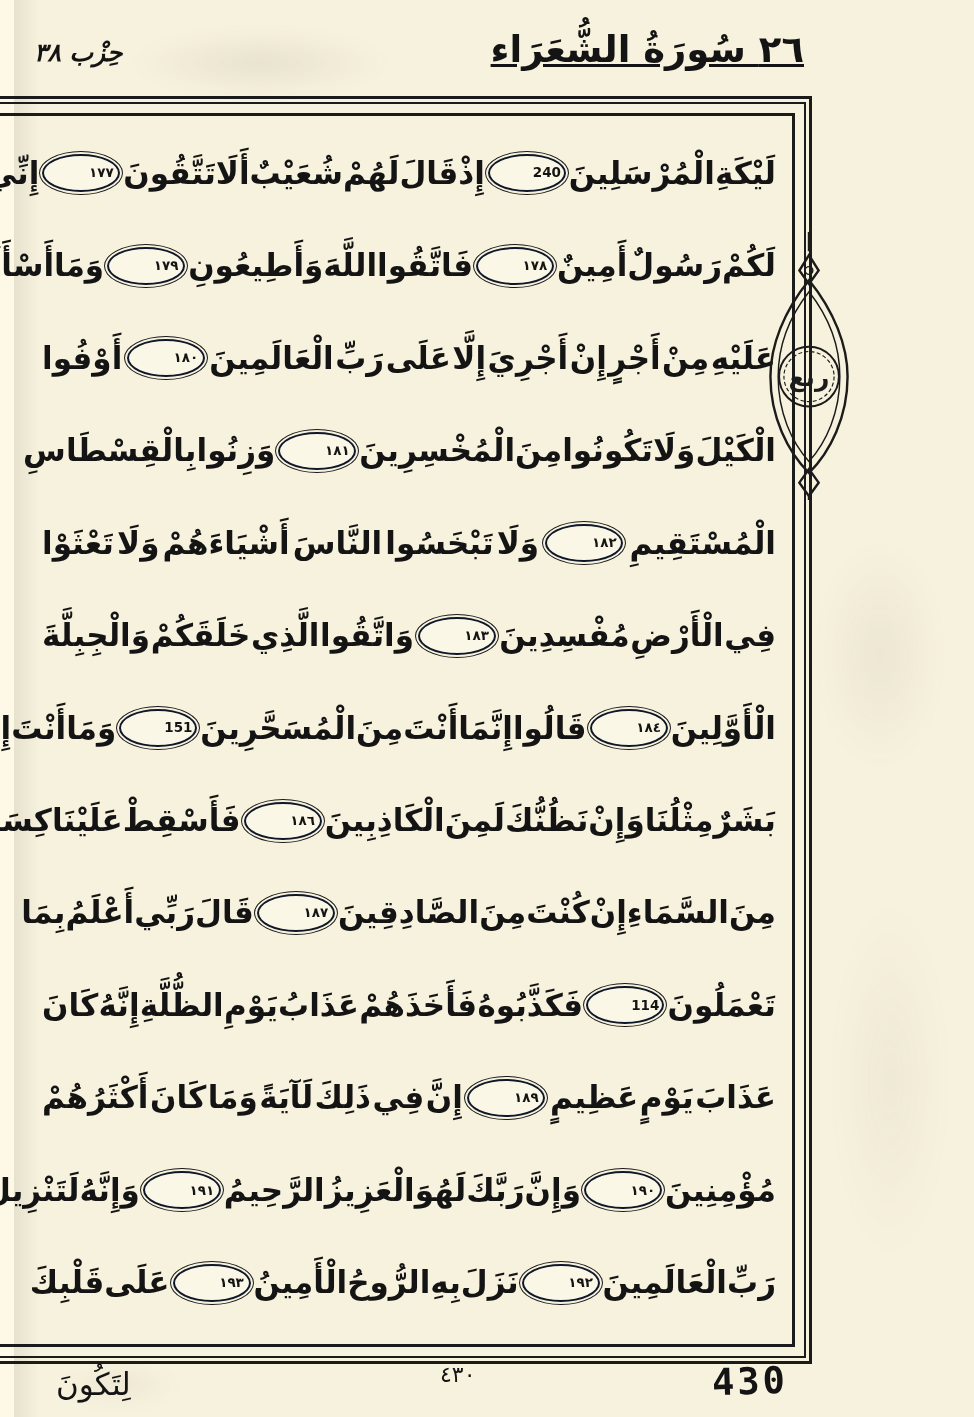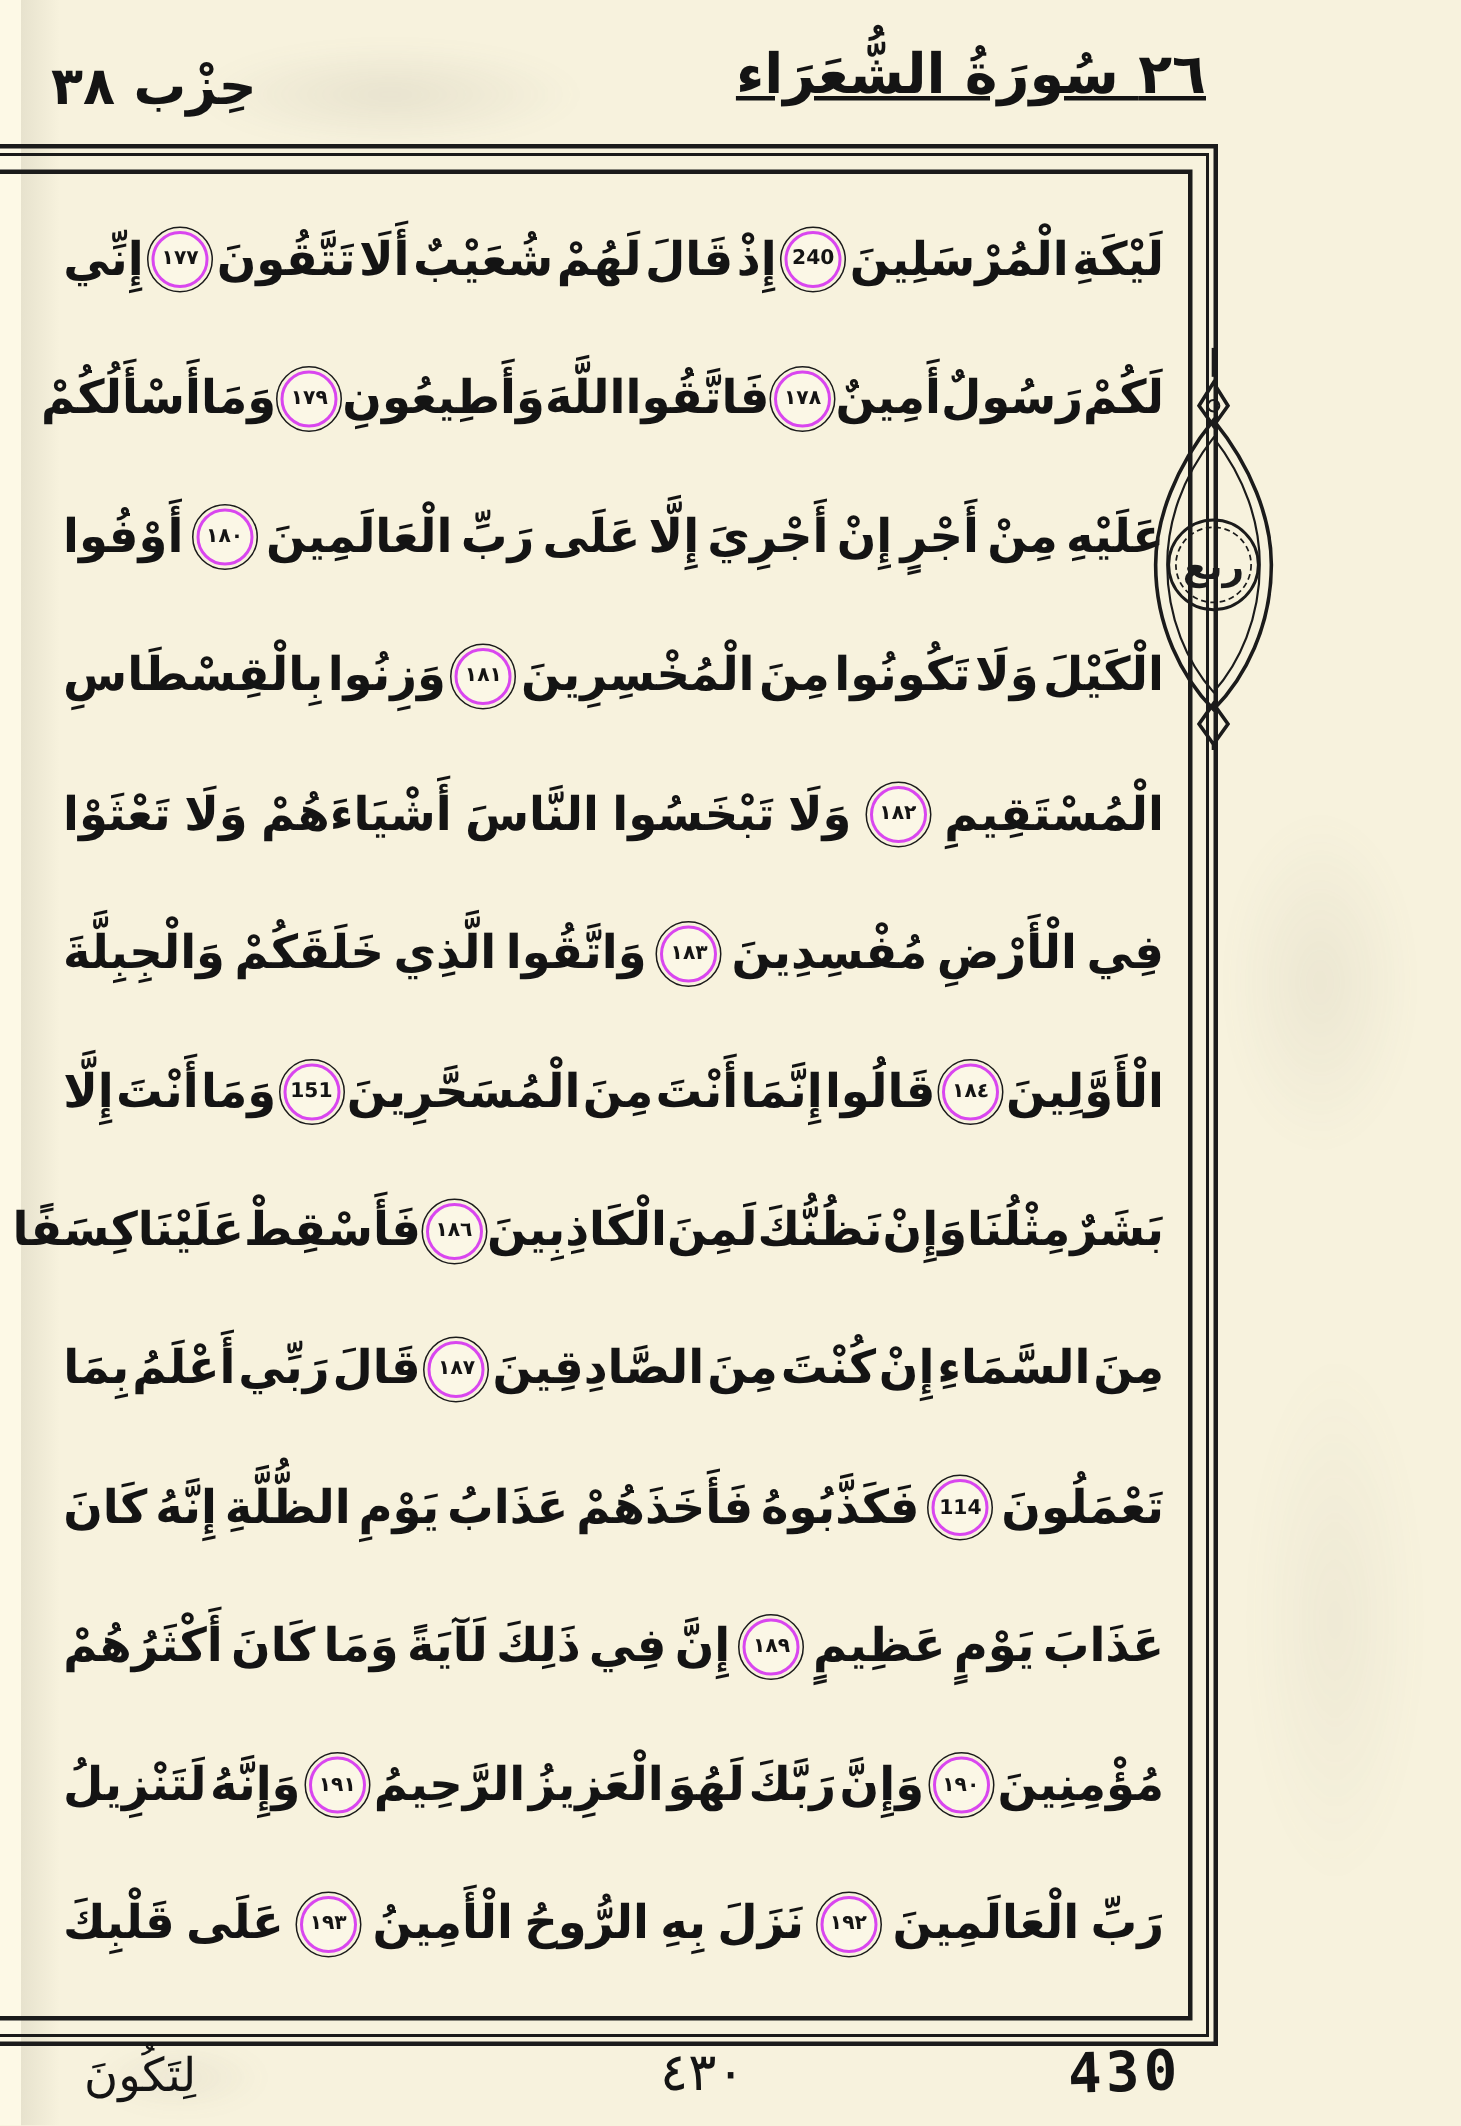--- a/index.html
+++ b/index.html
@@ -20,49 +20,49 @@
   .g2{left:815px;top:540px;width:130px;height:230px;
       background:radial-gradient(closest-side, rgba(120,115,100,.16), rgba(120,115,100,0));}
   .g3{left:830px;top:900px;width:120px;height:360px;
       background:radial-gradient(closest-side, rgba(120,115,100,.12), rgba(120,115,100,0));}
   .g4{left:60px;top:1360px;width:120px;height:50px;
       background:radial-gradient(closest-side, rgba(120,115,100,.15), rgba(120,115,100,0));}
 
   
   .hdr{position:absolute;top:28px;font-weight:bold;white-space:nowrap;}
   .hdr-title{right:170px;font-size:37px;letter-spacing:1px;text-decoration:underline;}
-  .hdr-hizb{left:34px;top:38px;font-size:35px;}
+  .hdr-hizb{left:34px;top:38px;font-size:25px;font-style:italic;}
 
   
   .frame-outer{position:absolute;left:-28px;top:96px;width:834px;height:1262px;
     border:3px solid #1b1b1b;}
   .frame-mid{position:absolute;inset:3px;border:2px solid #1b1b1b;}
   .frame-inner{position:absolute;inset:9px;border:3px solid #1b1b1b;}
 
   
   #text-block{position:absolute;left:42px;top:127px;width:734px;height:1202px;
     display:flex;flex-direction:column;}
   .mushaf-line{flex:1;display:flex;direction:rtl;flex-direction:row;
     justify-content:space-between;align-items:center;
     font-size:31px;font-weight:bold;white-space:nowrap;line-height:1;}
   .word{letter-spacing:0.5px;}
   .ayah-marker{flex:0 0 auto;display:inline-flex;align-items:center;justify-content:center;
-    width:34px;height:34px;border:2px solid #d946ef;border-radius:50%;
+    width:34px;height:34px;border:2px solid #0f172a;border-radius:50%;
     outline:1.5px solid #1b1b1b;outline-offset:2px;background:#fbf7e6;
-    font-size:13.5px;font-weight:bold;margin:0 3px;}
+    font-size:13.5px;font-weight:bold;margin:0 3px;padding-left:40px;}
 
   
   .rub{position:absolute;left:760px;top:230px;width:98px;height:270px;}
   .rub svg{width:100%;height:100%;}
   .rub text{font-family:"DejaVu Sans", sans-serif;font-weight:bold;}
 
   
   .ftr{position:absolute;font-weight:normal;white-space:nowrap;}
   .catchword{left:56px;top:1366px;font-size:31px;}
-  .pg-ar{left:440px;top:1362px;font-size:35px;}
+  .pg-ar{left:440px;top:1362px;font-size:22px;}
   .pg-lat{left:712px;top:1360px;font-size:37px;letter-spacing:3px;
     transform:rotate(-2deg);font-family:"DejaVu Sans Mono", monospace;font-weight:bold;}
 </style>
 </head>
 <body>
 
 <div class="edge-strip"></div>
 <div class="crease"></div>
 
 <div class="ghost g1"></div>

